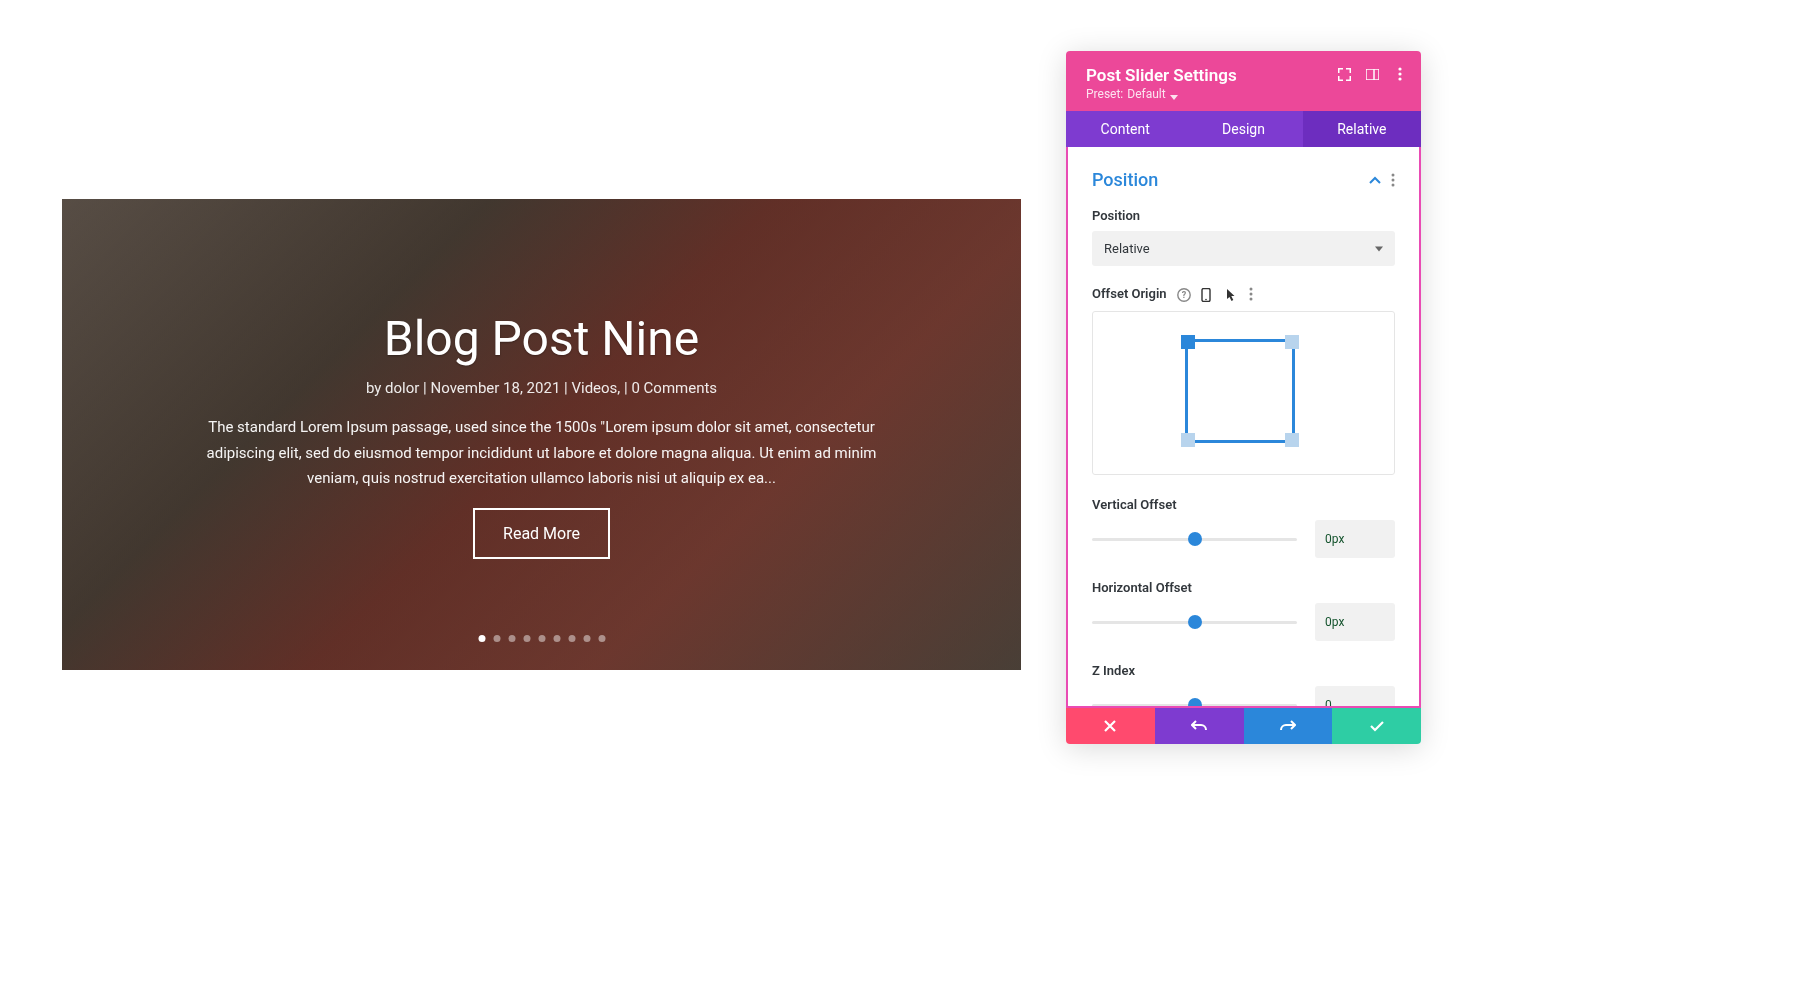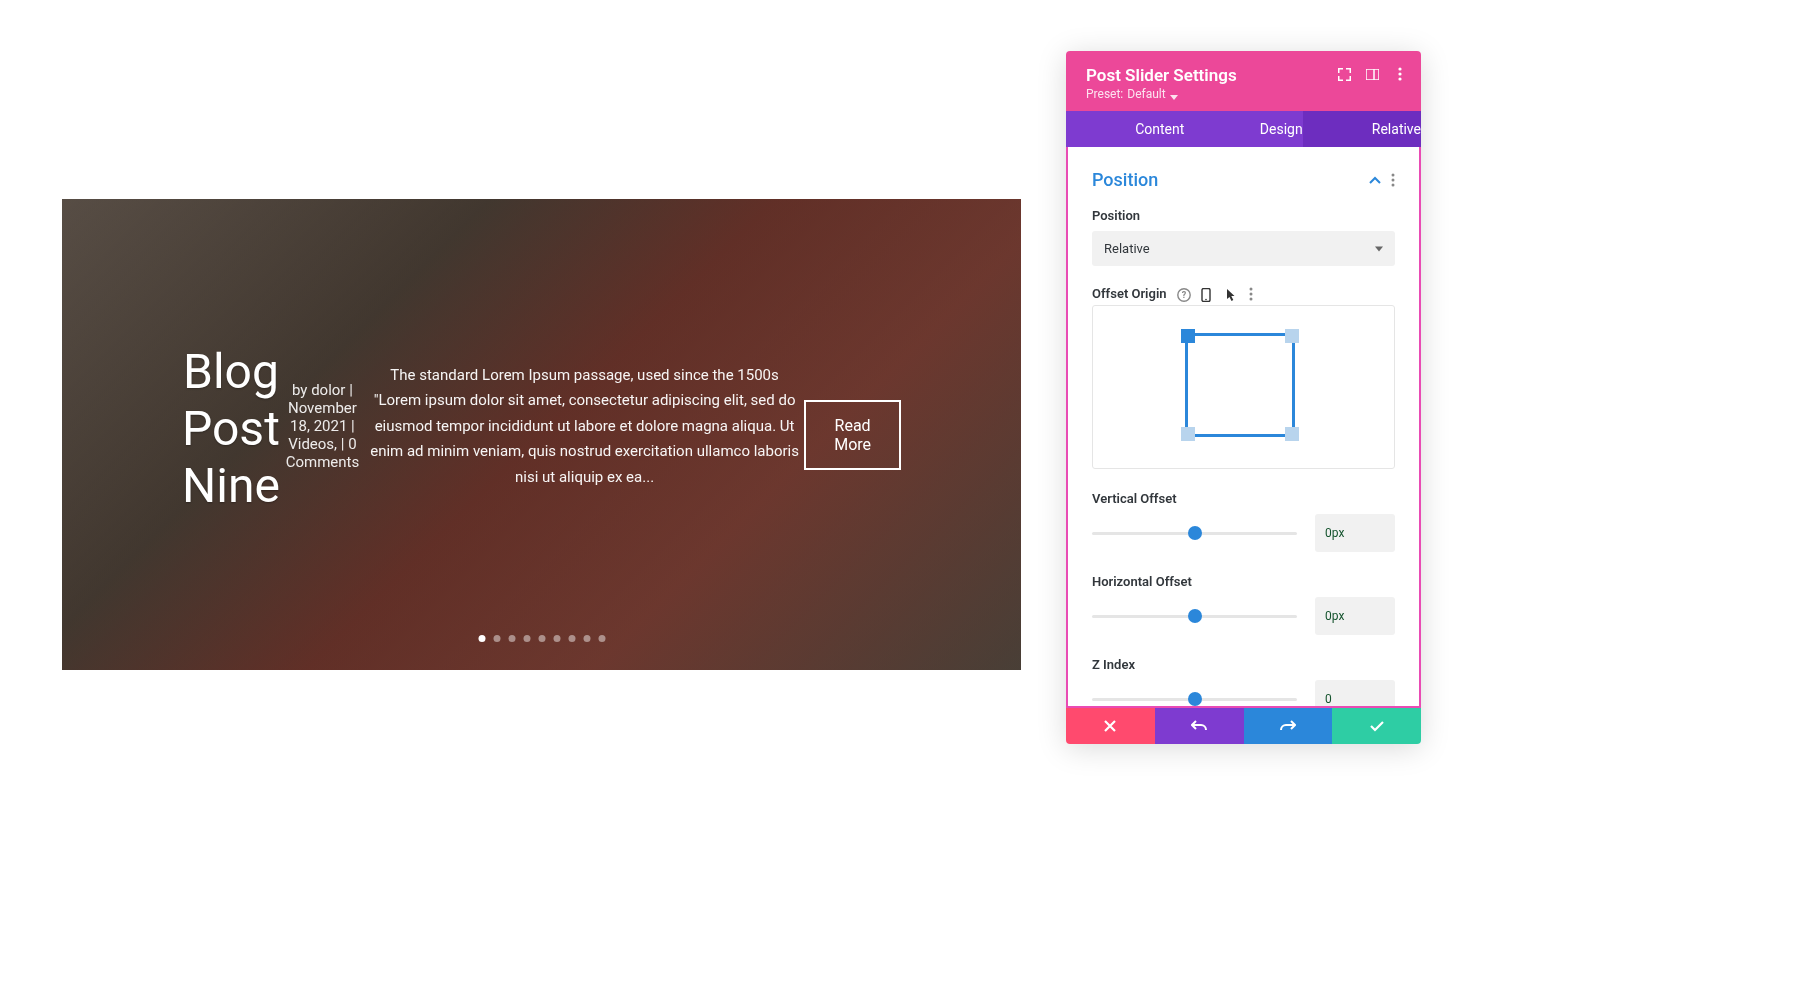--- a/index.html
+++ b/index.html
@@ -1,43 +1,43 @@
 <!DOCTYPE html>
 <html><head>
 <meta charset="utf-8">
 <style>
 *{box-sizing:border-box;margin:0;padding:0;font-family:-apple-system,BlinkMacSystemFont,'Segoe UI',Roboto,sans-serif}
 body{width:1800px;height:985px;background:#fff;position:relative;overflow:hidden}
-.slider{position:absolute;left:62px;top:199px;width:959px;height:471px;background:linear-gradient(rgba(45,40,38,.55),rgba(45,40,38,.55)),linear-gradient(135deg,#8a7a6a 0%,#5a4a3a 30%,#a03828 50%,#b84a38 70%,#6a5a4a 100%);background-size:cover;display:flex;flex-direction:row;align-items:center;justify-content:center;color:#fff;text-align:center;padding:40px 120px}
+.slider{position:absolute;left:62px;top:199px;width:959px;height:471px;background:linear-gradient(rgba(45,40,38,.55),rgba(45,40,38,.55)),linear-gradient(135deg,#8a7a6a 0%,#5a4a3a 30%,#a03828 50%,#b84a38 70%,#6a5a4a 100%);background-size:cover;display:flex;flex-direction:column;align-items:center;justify-content:center;color:#fff;text-align:center;padding:40px 120px}
 .slider h1{font-size:48px;font-weight:400;margin-bottom:12px;text-shadow:0 1px 2px rgba(0,0,0,.3)}
 .meta{font-size:15px;opacity:.9;margin-bottom:18px}
 .excerpt{font-size:15px;line-height:1.7;opacity:.95;margin-bottom:16px;max-width:720px}
 .read-more{display:inline-block;border:2px solid #fff;padding:14px 28px;font-size:16px;color:#fff;background:transparent;cursor:pointer}
 .dots{position:absolute;bottom:28px;left:50%;transform:translateX(-50%);display:flex;gap:8px}
 .dot{width:7px;height:7px;border-radius:50%;background:rgba(255,255,255,.45)}
 .dot.active{background:#fff}
 .panel{position:absolute;left:1066px;top:51px;width:355px;height:693px;background:#fff;box-shadow:0 4px 30px rgba(0,0,0,.15);display:flex;flex-direction:column;border-radius:4px;overflow:hidden}
 .panel-header{background:#ec4899;color:#fff;padding:14px 20px 10px;position:relative}
 .panel-title{font-size:17px;font-weight:600}
 .preset{font-size:12px;opacity:.85;margin-top:2px;display:flex;align-items:flex-end;gap:4px}
 .header-icons{position:absolute;right:14px;top:16px;display:flex;gap:14px;align-items:center}
 .hi{width:14px;height:14px;cursor:pointer;display:flex;align-items:center;justify-content:center}
 .tabs{display:flex;background:#7e3bd0}
-.tab{flex:1;text-align:right;padding:10px 0;color:#fff;font-size:14px;cursor:pointer}
+.tab{flex:1;text-align:center;padding:10px 16px;color:#fff;font-size:14px;cursor:pointer}
 .tab.active{background:#6d2dbf}
 .panel-body{flex:1;overflow-y:auto;border:2px solid #e94bb4;border-top:none;padding:22px 24px}
 .section-head{display:flex;align-items:center;justify-content:space-between;color:#2b87da;font-size:18px;font-weight:500;margin-bottom:18px}
 .section-head .right{display:flex;align-items:center;gap:10px;color:#444}
 .chev{color:#2b87da}
 .label{font-size:13px;font-weight:600;color:#32373c;margin-bottom:8px}
 .select{width:100%;background:#f1f1f1;border:none;border-radius:3px;padding:10px 12px;font-size:13px;color:#32373c;appearance:none;position:relative}
 .select-wrap{position:relative;margin-bottom:20px}
 .select-wrap::after{content:"";position:absolute;right:12px;top:50%;transform:translateY(-50%);border-left:4px solid transparent;border-right:4px solid transparent;border-top:5px solid #666}
 .select-wrap::before{content:"";position:absolute;right:12px;top:calc(50% - 8px);transform:translateY(-50%);border-left:4px solid transparent;border-right:4px solid transparent;border-bottom:5px solid #666}
-.row-label{display:flex;align-items:center;gap:10px;margin-bottom:4px}
+.row-label{display:flex;align-items:center;gap:10px;margin-bottom:10px}
 .row-label .icns{display:flex;gap:10px;color:#888}
 .icn{width:14px;height:14px;cursor:pointer}
 .origin-box{width:100%;height:164px;border:1px solid #e5e5e5;border-radius:3px;position:relative;margin-bottom:22px}
 .origin-inner{position:absolute;left:92px;top:27px;width:110px;height:104px;border:3px solid #2b87da}
 .handle{position:absolute;width:14px;height:14px;background:#b8d4ed}
 .handle.tl{left:-7px;top:-7px;background:#2b87da}
 .handle.tr{right:-7px;top:-7px}
 .handle.bl{left:-7px;bottom:-7px}
 .handle.br{right:-7px;bottom:-7px}
 .slider-row{display:flex;align-items:center;gap:18px;margin-bottom:22px}

